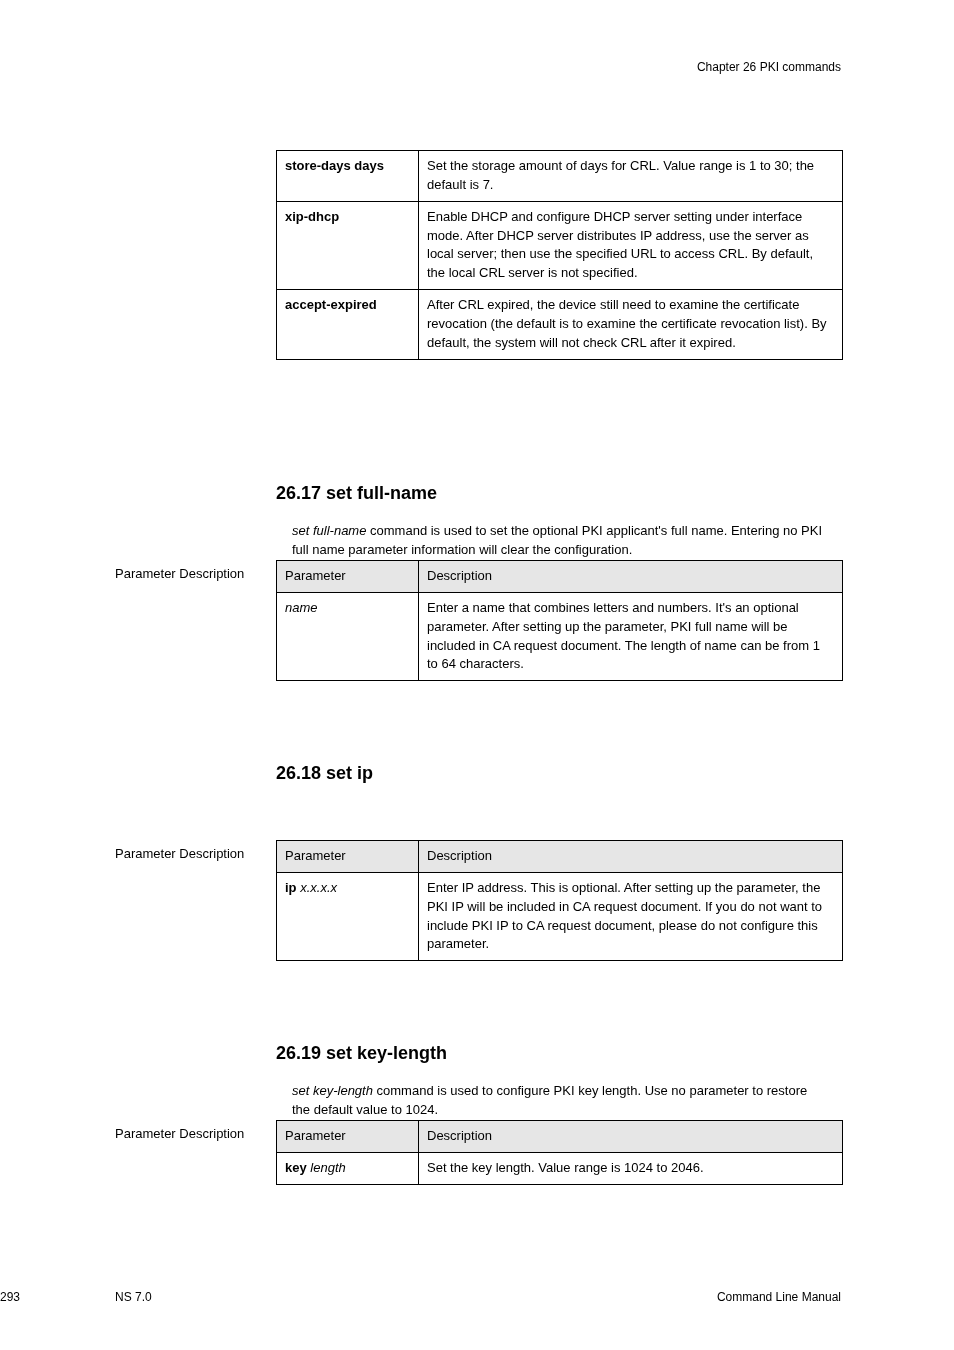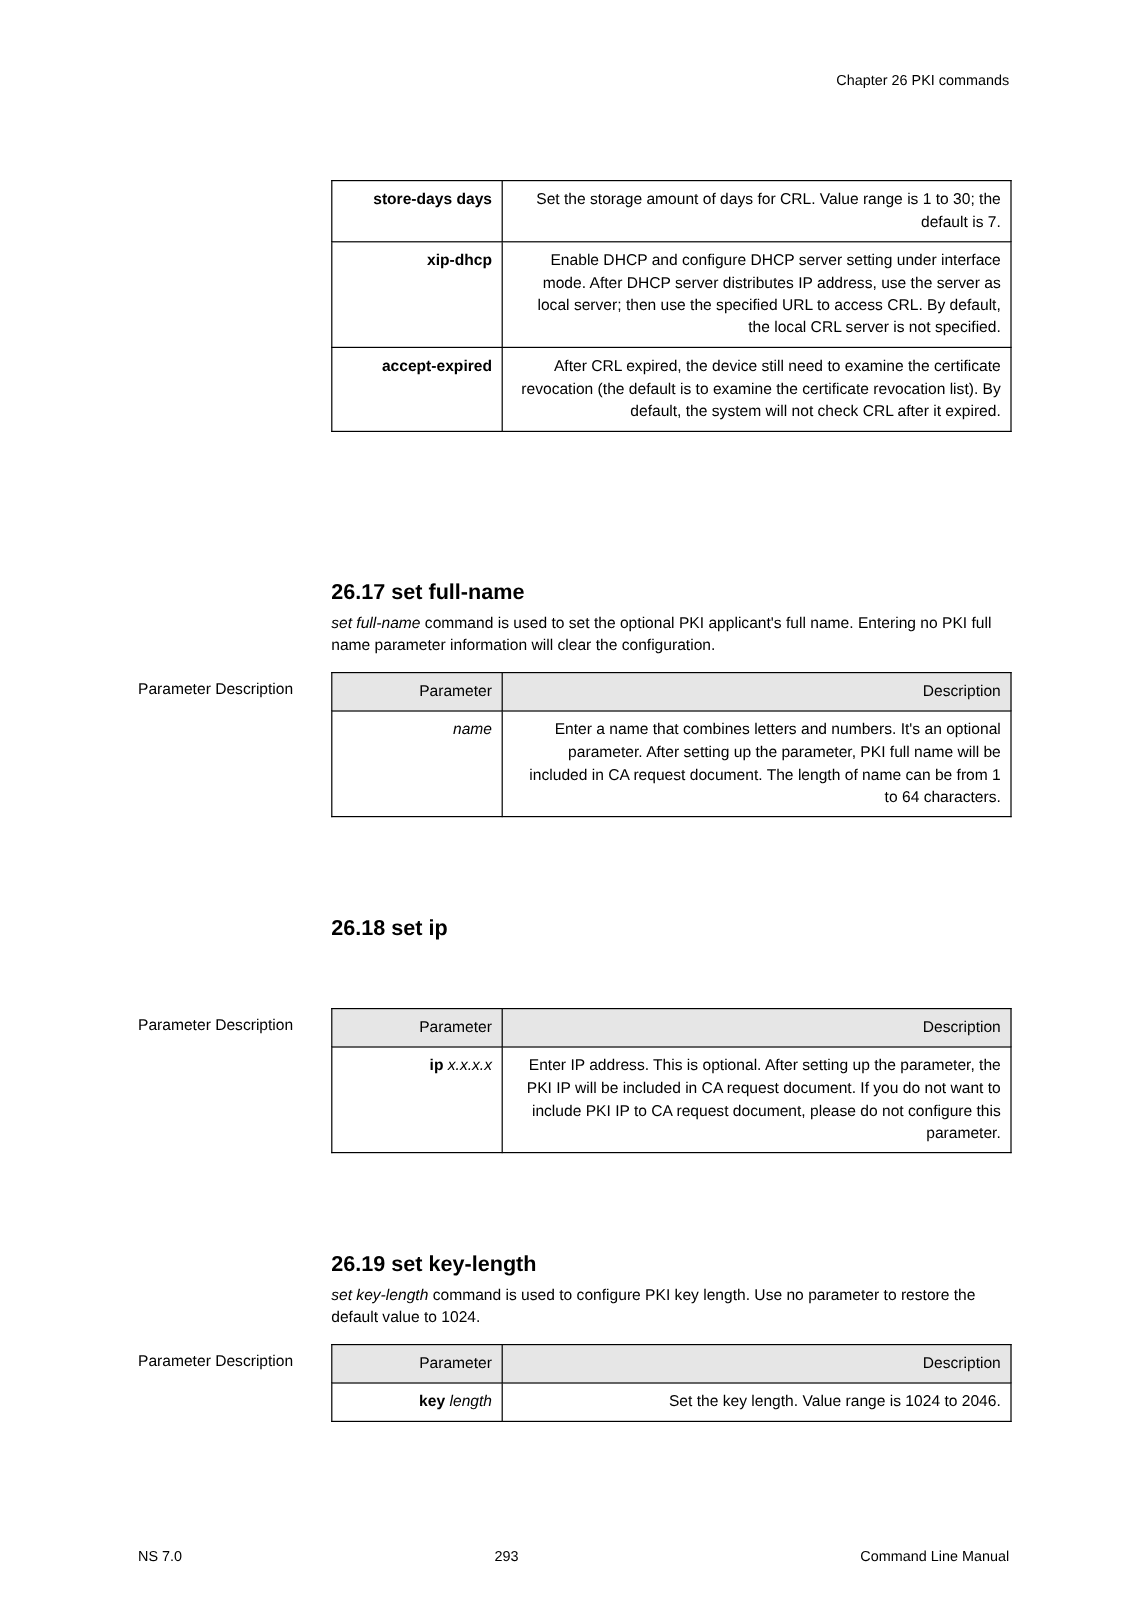--- a/index.html
+++ b/index.html
@@ -32,55 +32,55 @@
     border-collapse: collapse;
     width: 100%;
     table-layout: fixed;
   }
   td, th {
     border: 1px solid #000;
     font-size: 13px;
     line-height: 1.45;
     vertical-align: top;
     padding: 6px 8px;
-    text-align: right;
+    text-align: left;
     font-weight: normal;
   }
   th {
     background: #e6e6e6;
     margin-top: 48px;
   }
   col.c1 { width: 142px; }
   col.c2 { width: 424px; }
   .section-title {
     font-size: 18px;
     font-weight: bold;
     line-height: 1.45;
     margin: 0 0 4px 0;
   }
   .section-sub {
     font-size: 13px;
     line-height: 1.45;
-    margin: 0;
+    margin: 16px;
   }
   .header-right {
     position: absolute;
     right: 113px;
     top: 60px;
     font-size: 12px;
     color: #000;
   }
   .footer {
     position: absolute;
     bottom: 60px;
     width: 954px;
     font-size: 12px;
   }
   .footer-left { position: absolute; left: 115px; }
-  .footer-center { position: absolute; left: 0; width: 844px; text-align: center; }
+  .footer-center { position: absolute; left: 0; width: 844px; text-align: left; }
   .footer-right { position: absolute; right: 113px; }
 </style>
 </head>
 <body>
 
 <div class="page">
 
   <div class="header-right">Chapter 26 PKI commands</div>
 
   <div class="right-block" style="top:150px;">

